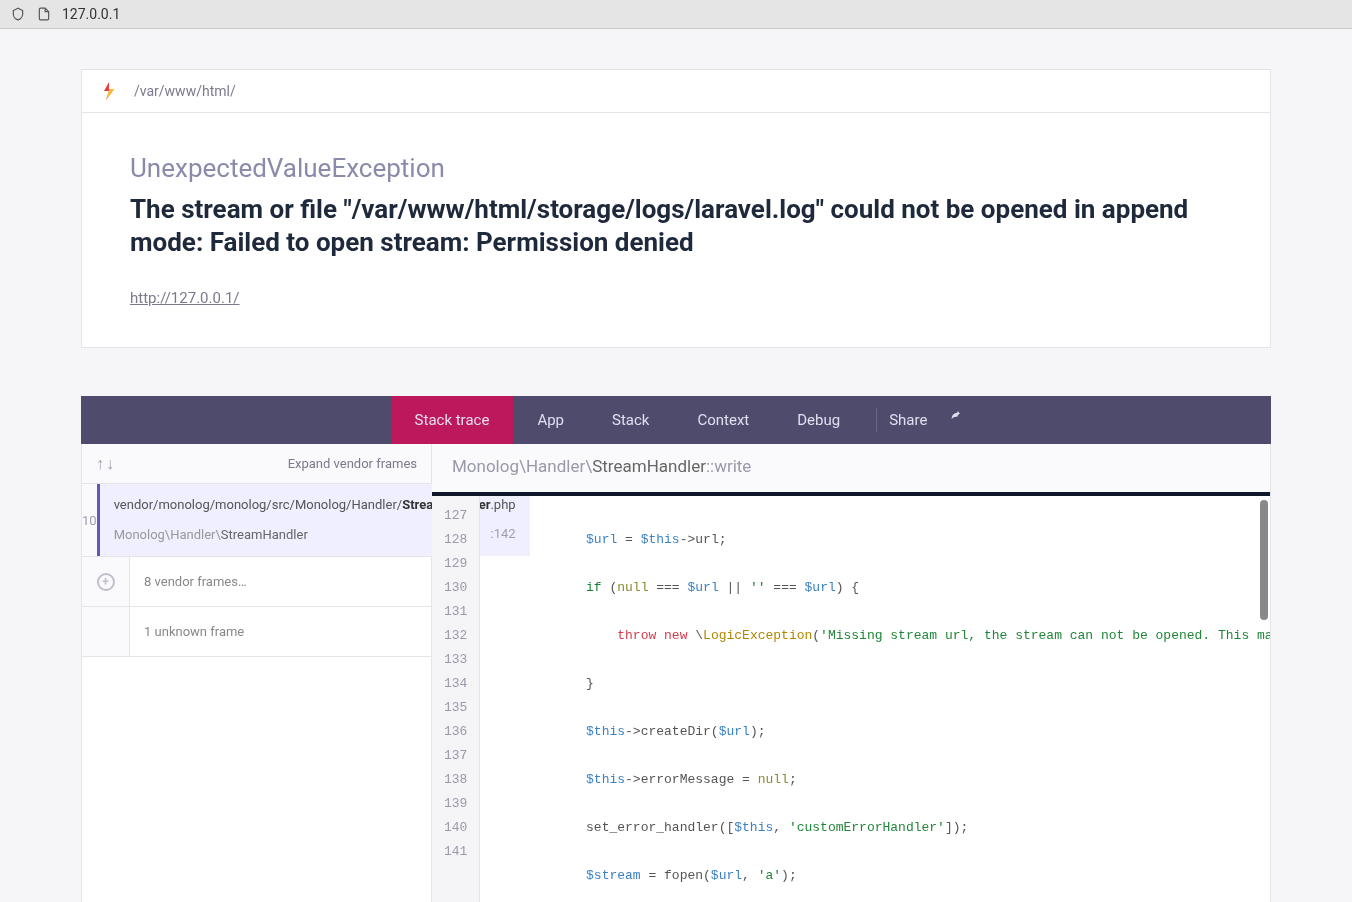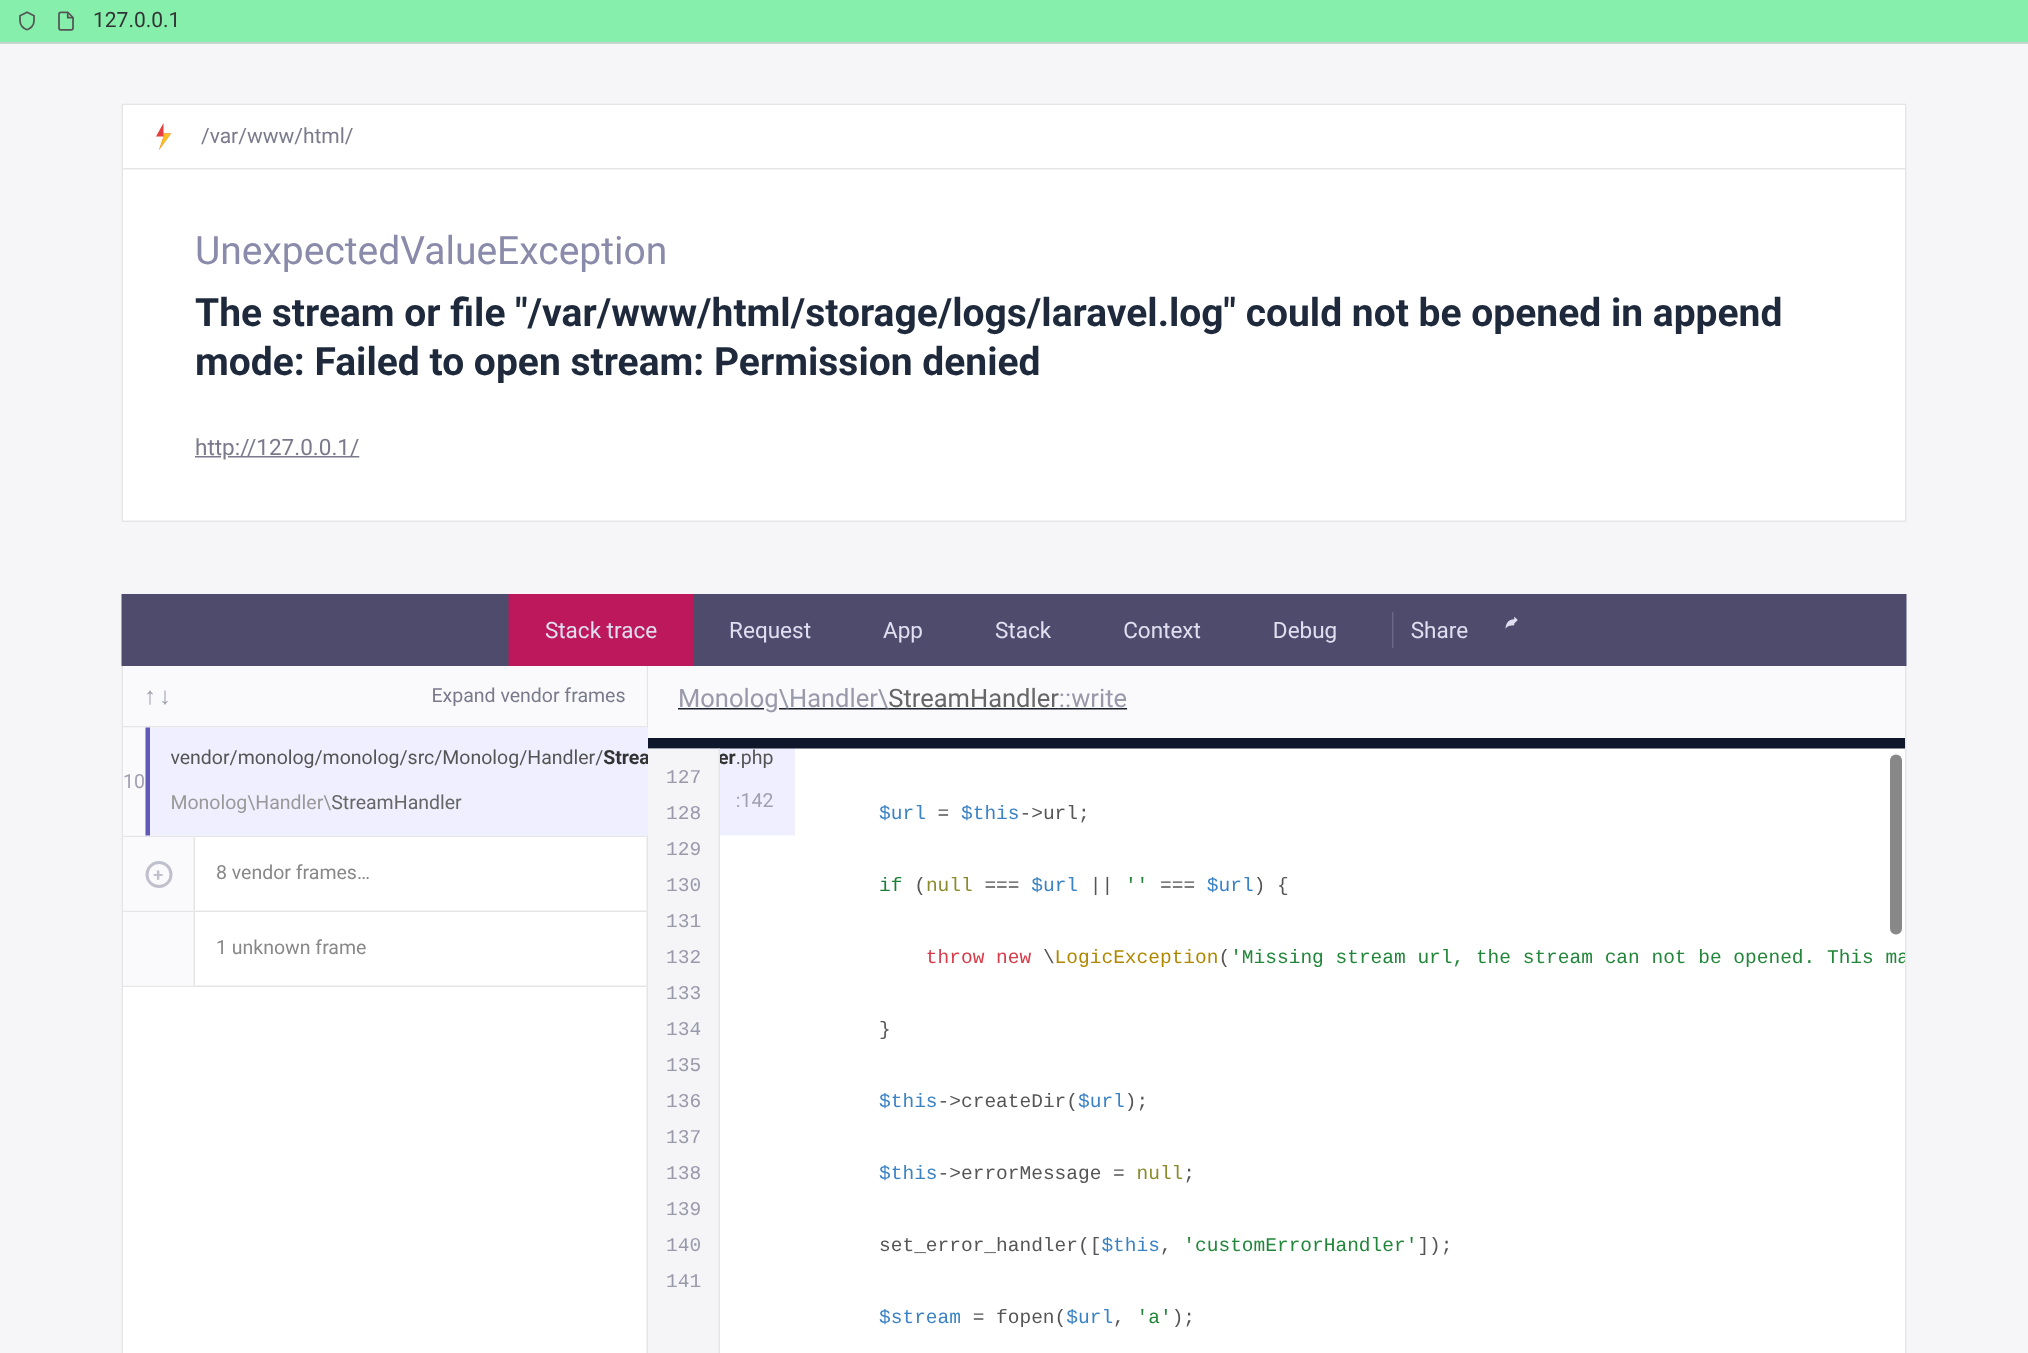--- a/index.html
+++ b/index.html
@@ -6,21 +6,21 @@
       margin: 0;
       padding: 0;
       box-sizing: border-box;
     }
     body {
       font-family: -apple-system, BlinkMacSystemFont, "Segoe UI", Roboto, Helvetica, Arial, sans-serif;
       background: #f6f6f8;
       color: #1a202c;
     }
     .browser-bar {
-      background: #86efac;
+      background: #e5e5e5;
       border-bottom: 1px solid #ccc;
       padding: 6px 10px;
       display: flex;
       align-items: center;
       gap: 10px;
     }
     .browser-icon {
       width: 16px;
       height: 16px;
       display: inline-flex;
@@ -193,22 +193,21 @@
       font-weight: bold;
     }
     .code-panel {
       flex: 1;
       overflow: hidden;
       position: relative;
     }
     .code-header {
       padding: 12px 20px;
       background: #fafafc;
-      border-bottom: 7px solid #0f172a;
-      text-decoration: underline;
+      border-bottom: 4px solid #0f172a;
     }
     .namespace-path {
       font-size: 17px;
       color: #9999aa;
       margin-bottom: 4px;
     }
     .namespace-path .class-name {
       color: #666;
     }
     .namespace-path .method {
@@ -309,21 +308,20 @@
     <div class="card-body">
       <div class="exception-name">UnexpectedValueException</div>
       <div class="exception-message">The stream or file "/var/www/html/storage/logs/laravel.log" could not be opened in append mode: Failed to open stream: Permission denied</div>
       <a class="request-url">http://127.0.0.1/</a>
     </div>
   </div>
 
   <div class="stack-section">
     <div class="tab-bar">
       <div class="tab active">Stack trace</div>
-      <div class="tab">Request</div>
       <div class="tab">App</div>
       <div class="tab">Stack</div>
       <div class="tab">Context</div>
       <div class="tab">Debug</div>
       <div class="tab-divider"></div>
       <div class="share-group">
         <span>Share</span>
         <span>
           <svg width="14" height="14" viewBox="0 0 24 24" fill="#e0def0">
               <path d="M18 8 L22 4 L18 0 V3 C10 3 8 10 8 14 C10 11 13 10 18 10 V13 Z"></path>

